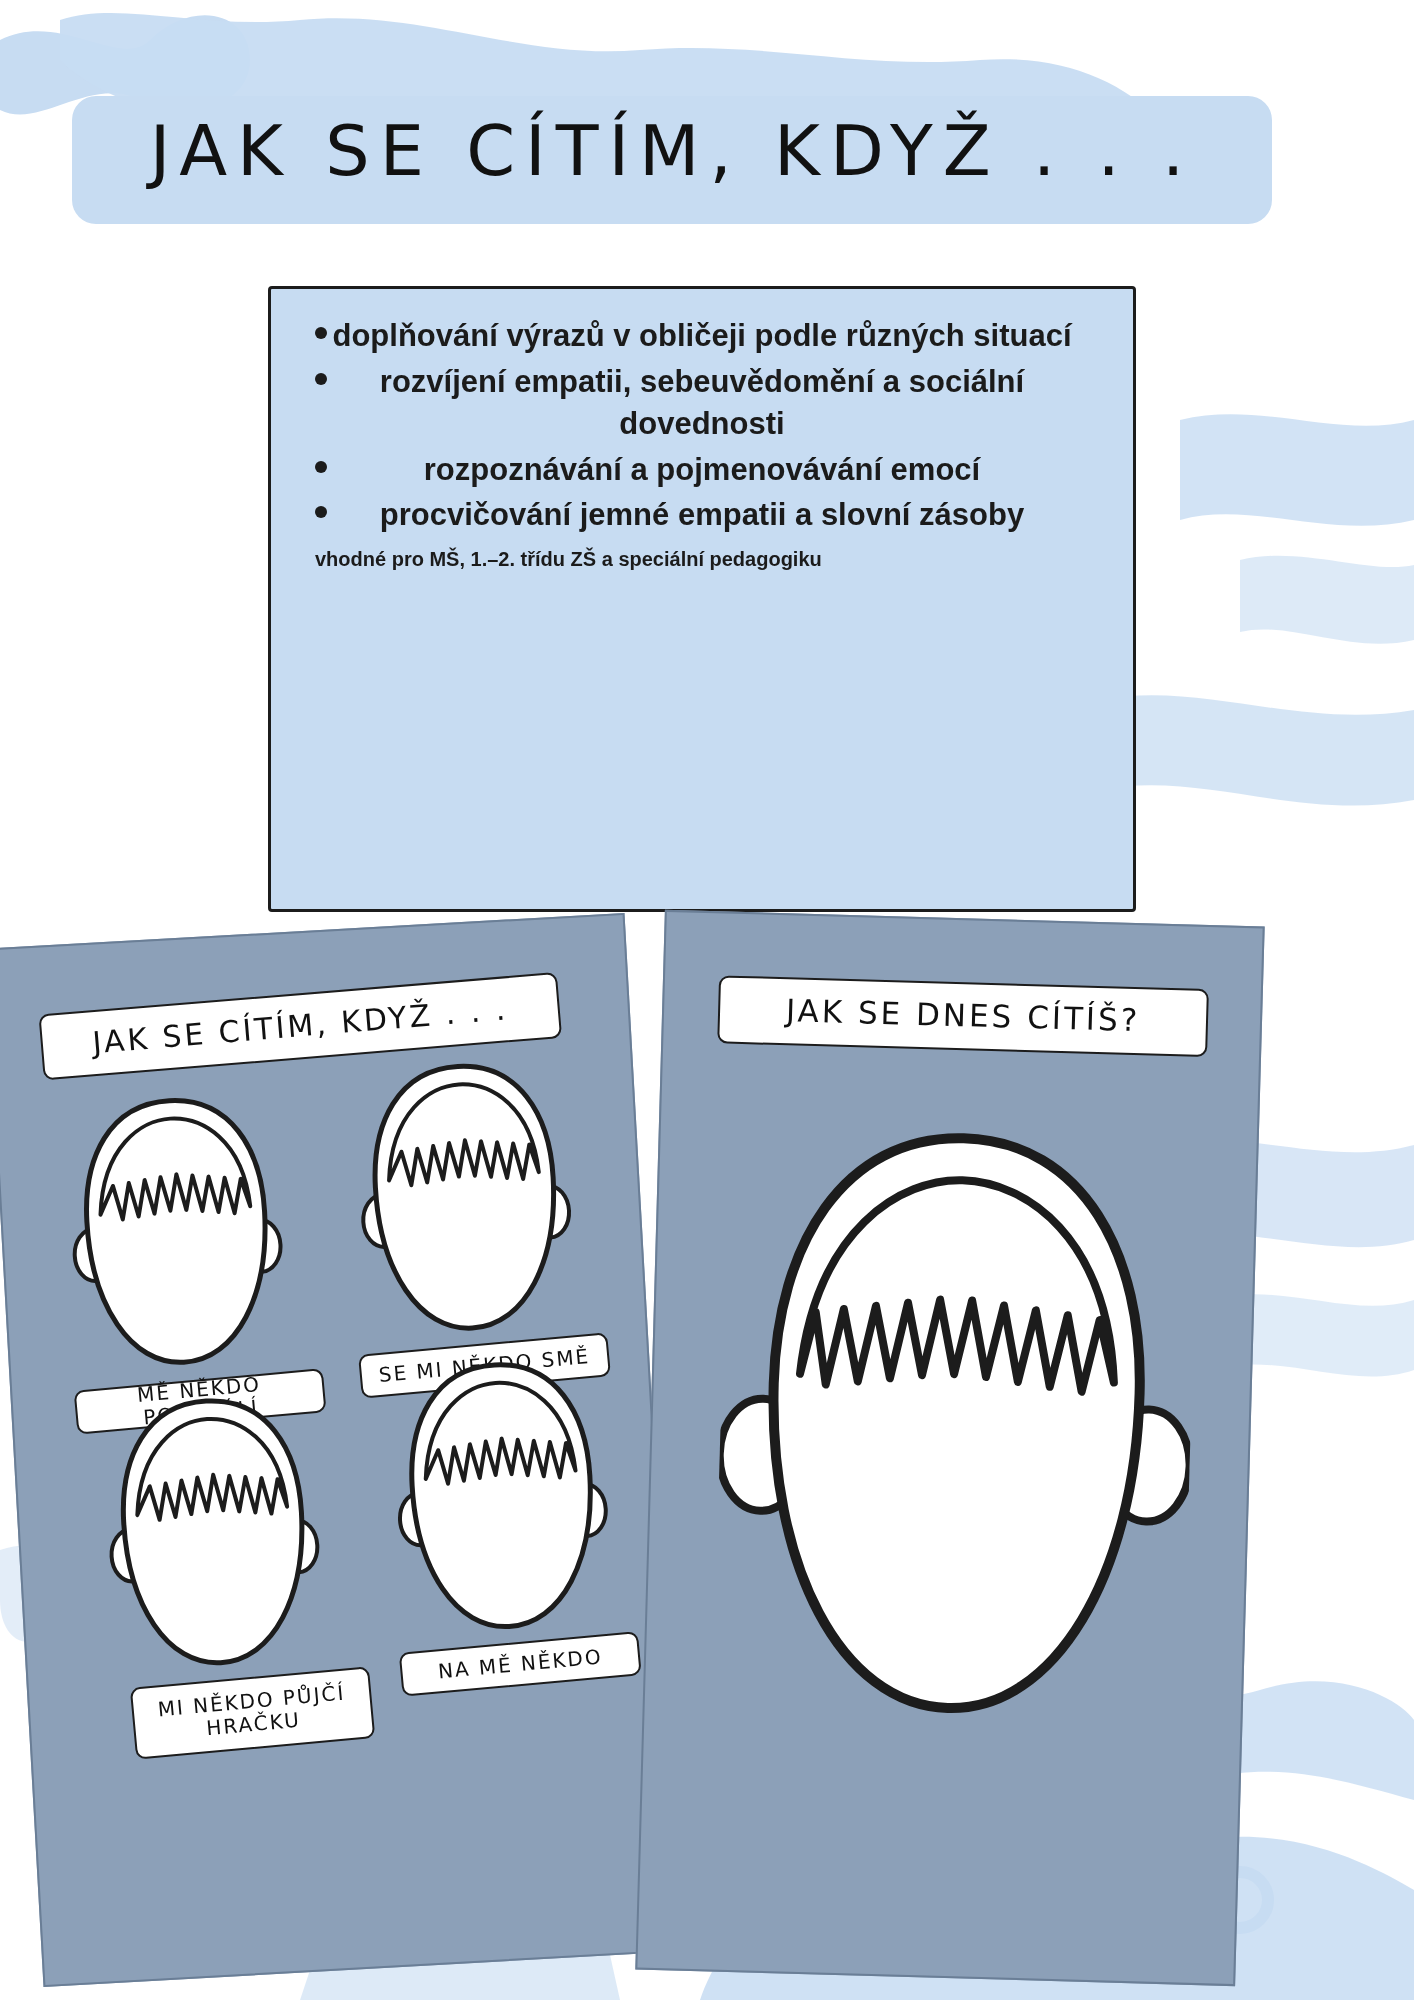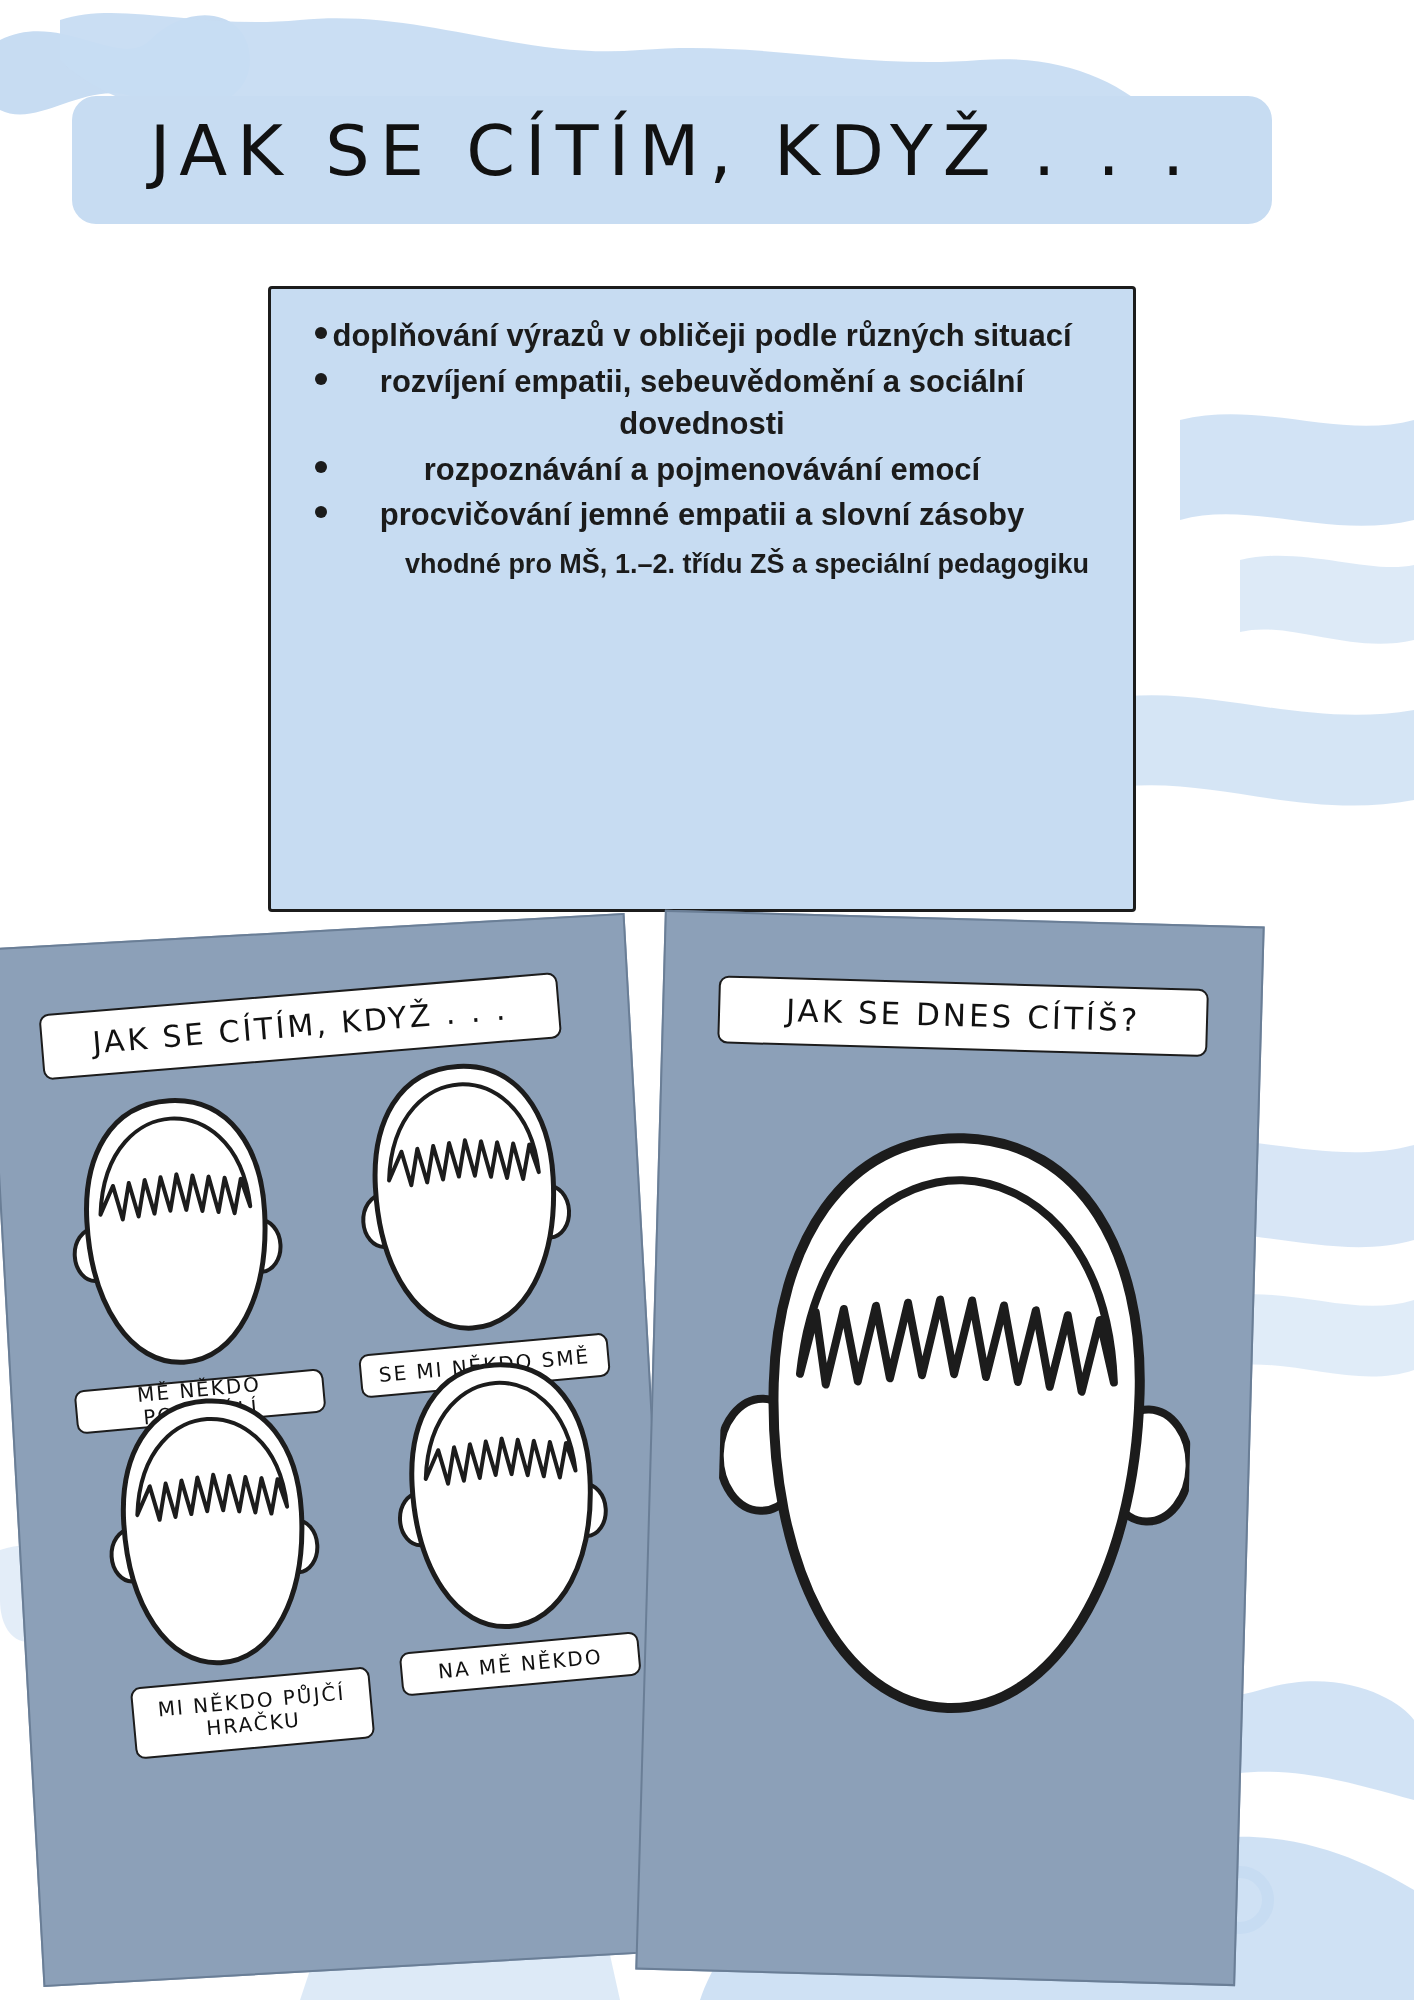--- a/index.html
+++ b/index.html
@@ -81,22 +81,22 @@
   .bullet-list li .dot {
     position: absolute;
     left: 0;
     top: 12px;
     width: 12px;
     height: 12px;
     border-radius: 50%;
     background: #1b1b1b;
   }
   .bullet-note {
-    text-align: right;
-    font-size: 27px;
+    text-align: left;
+    font-size: 20px;
     line-height: 1.35;
     font-weight: bold;
     color: #1b1b1b;
     margin-top: 10px;
   }
 
   
   .sheet {
     position: absolute;
     background: #8ca0b8;

